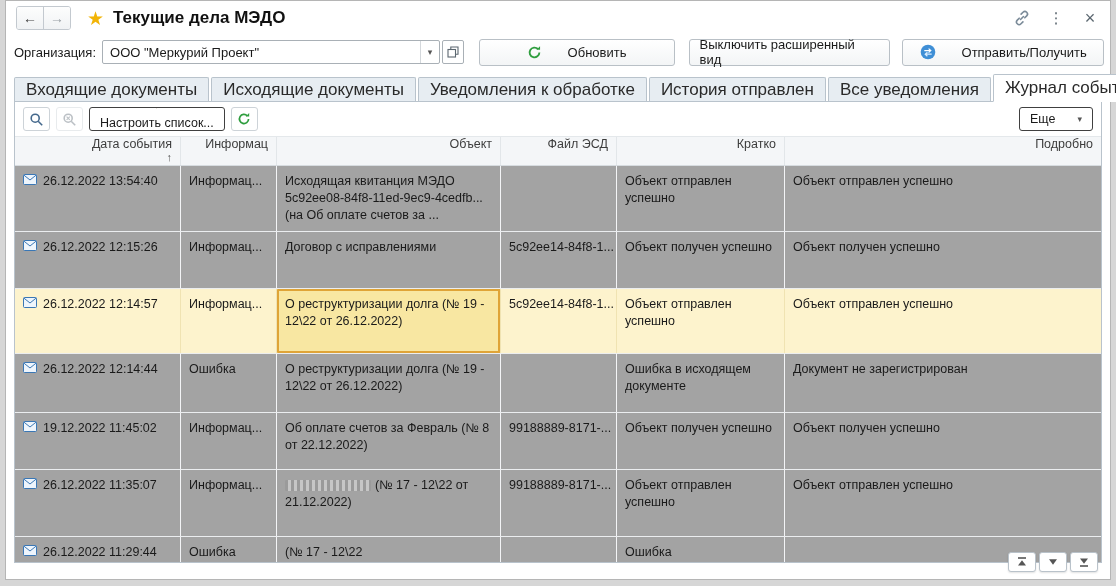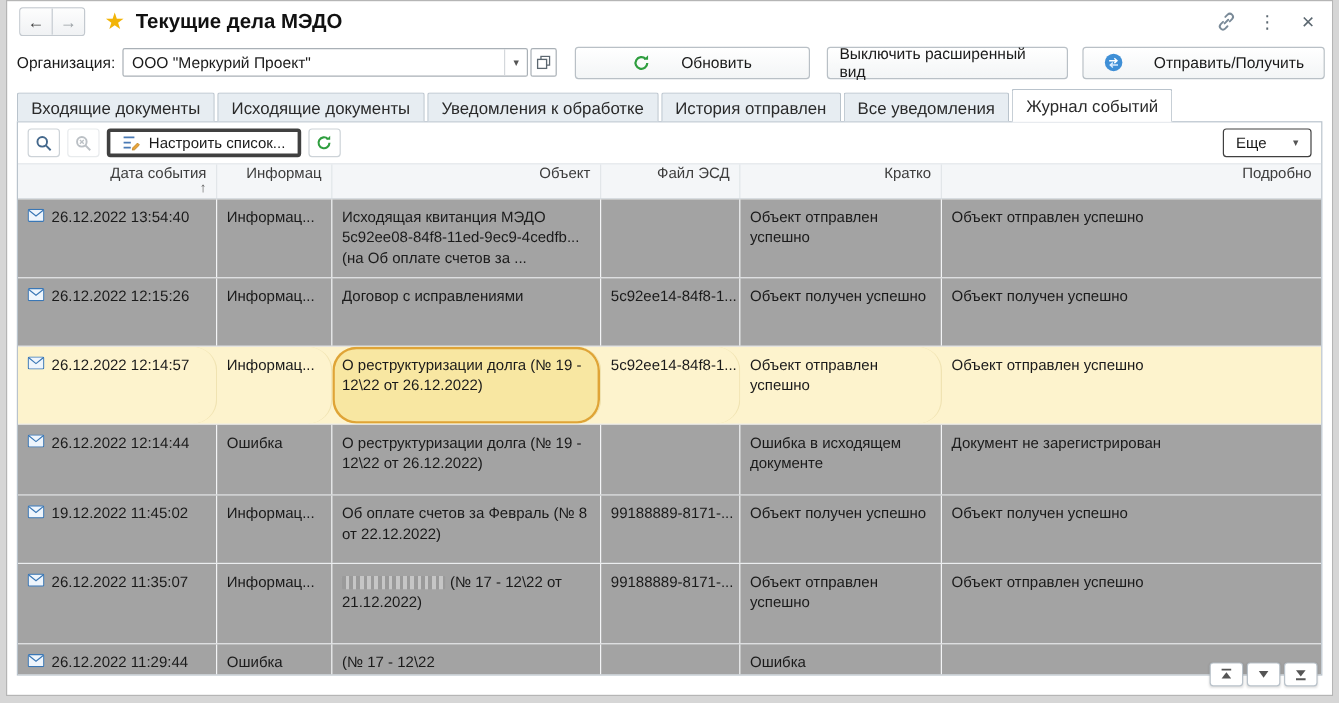--- a/index.html
+++ b/index.html
@@ -35,52 +35,52 @@
   .combo-arrow{width:18px;display:flex;align-items:center;justify-content:center;border-left:1px solid #d4d8dc;color:#555;font-size:9px;}
   .choose-btn{width:22px;height:24px;margin-left:2px;border:1px solid #a9b0b6;border-radius:2px;background:#fff;display:flex;align-items:center;justify-content:center;box-sizing:border-box;}
   .btn{height:27px;border:1px solid #b9c0c6;border-radius:3px;background:linear-gradient(#ffffff,#f3f5f6);
     display:flex;align-items:center;justify-content:center;gap:26px;padding:0 10px;font-size:13px;color:#1a1a1a;box-sizing:border-box;}
   .btn-refresh{width:200px;margin-left:15px;}
   .btn-ext{width:206px;margin-left:14px;}
   .btn-send{width:206px;margin-left:12px;}
   
   .tabs{display:flex;align-items:flex-end;gap:2px;padding:4px 8px 0;height:28px;flex:0 0 auto;position:relative;z-index:2;}
   .tab{height:23px;padding:0 11px;display:flex;align-items:center;background:#e7edf2;
-    border:1px solid #b9c3cc;border-bottom:none;border-radius:2px 2px 0 0;font-size:14px;color:#2a2a2a;white-space:nowrap;}
+    border:1px solid #b9c3cc;border-bottom:none;border-radius:2px 2px 0 0;font-size:17px;color:#2a2a2a;white-space:nowrap;}
   .tab.active{background:#fff;height:26px;margin-bottom:-1px;border-bottom:1px solid #fff;z-index:3;text-align:center;}
   
   .panel{flex:1;margin:0 8px 16px;border:1px solid #b9c3cc;background:#fff;
     display:flex;flex-direction:column;overflow:hidden;position:relative;z-index:1;}
   .list-toolbar{display:flex;align-items:center;height:34px;padding:0 8px;gap:6px;flex:0 0 auto;}
   .icon-btn{width:27px;height:24px;border:1px solid #cdd3d8;border-radius:3px;background:#fff;
     display:flex;align-items:center;justify-content:center;box-sizing:border-box;}
   .icon-btn.disabled{opacity:.45;}
-  .configure-btn{height:24px;border:3px solid #404040;border-radius:3px;background:#fff;
-    display:flex;align-items:center;gap:7px;padding:0 10px;font-size:12.5px;box-sizing:border-box;}
+  .configure-btn{height:24px;border:1px solid #404040;border-radius:3px;background:#fff;
+    display:flex;align-items:center;gap:7px;padding:0 10px;font-size:12.5px;box-sizing:border-box;flex-direction:column;}
   .more-btn{margin-left:auto;height:24px;border:1px solid #404040;border-radius:3px;background:#fff;
     display:flex;align-items:center;gap:22px;padding:0 10px;font-size:12.5px;box-sizing:border-box;}
   .more-arrow{font-size:9px;color:#555;}
   
   .grid{display:grid;grid-template-columns:166px 96px 224px 116px 168px minmax(0,1fr);}
   .thead{flex:0 0 auto;background:#f4f6f8;border-top:1px solid #e4e8eb;border-bottom:1px solid #d7dce0;height:28px;}
   .th{display:flex;align-items:flex-end;padding:0 8px;font-size:12.5px;color:#3d3d3d;
     border-right:1px solid #e2e6e9;overflow:hidden;white-space:nowrap;box-sizing:border-box;flex-direction:column;}
   .th:last-child{border-right:none;}
   .sort-arrow{margin-left:auto;color:#555;font-size:11px;}
   .tbody{flex:1;overflow:hidden;}
   .row{border-bottom:1px solid #ebedef;background:#a3a3a3;}
   .cell{padding:7px 8px;font-size:12.5px;line-height:1.35;border-right:1px solid #f3f4f6;box-sizing:border-box;overflow:hidden;}
   .cell:last-child{border-right:none;}
   .cell-date{display:flex;gap:6px;align-items:flex-start;white-space:nowrap;}
   .cell-level,.cell-file{white-space:nowrap;}
   .cell-object{overflow-wrap:anywhere;}
   .h48{min-height:48px;} .h56{min-height:56px;} .h58{min-height:58px;}
   .h64{min-height:64px;} .h66{min-height:66px;}
   .row.sel{background:#fdf3cd;}
-  .row.sel .cell{border-right-color:#f0e3b2;border-radius:20px;}
+  .row.sel .cell{border-right-color:#f0e3b2;}
   .cell.current{background:#f8e7a2;box-shadow:inset 0 0 0 2px #dfa437;border-radius:1px;}
   .env{flex:0 0 auto;display:inline-flex;margin-top:1px;}
   .redacted{display:inline-block;width:86px;height:11px;vertical-align:middle;border-radius:1px;
     background:repeating-linear-gradient(90deg,#9a9a9a 0 3px,#c6c6c6 3px 6px);margin-right:4px;}
   
   .scroll-group{position:absolute;right:12px;bottom:7px;display:flex;gap:3px;z-index:5;}
   .scroll-btn{width:28px;height:20px;border:1px solid #b9c2ca;border-radius:3px;background:#fff;
     display:flex;align-items:center;justify-content:center;box-shadow:0 1px 2px rgba(0,0,0,.12);box-sizing:border-box;}
 </style>
 </head>

